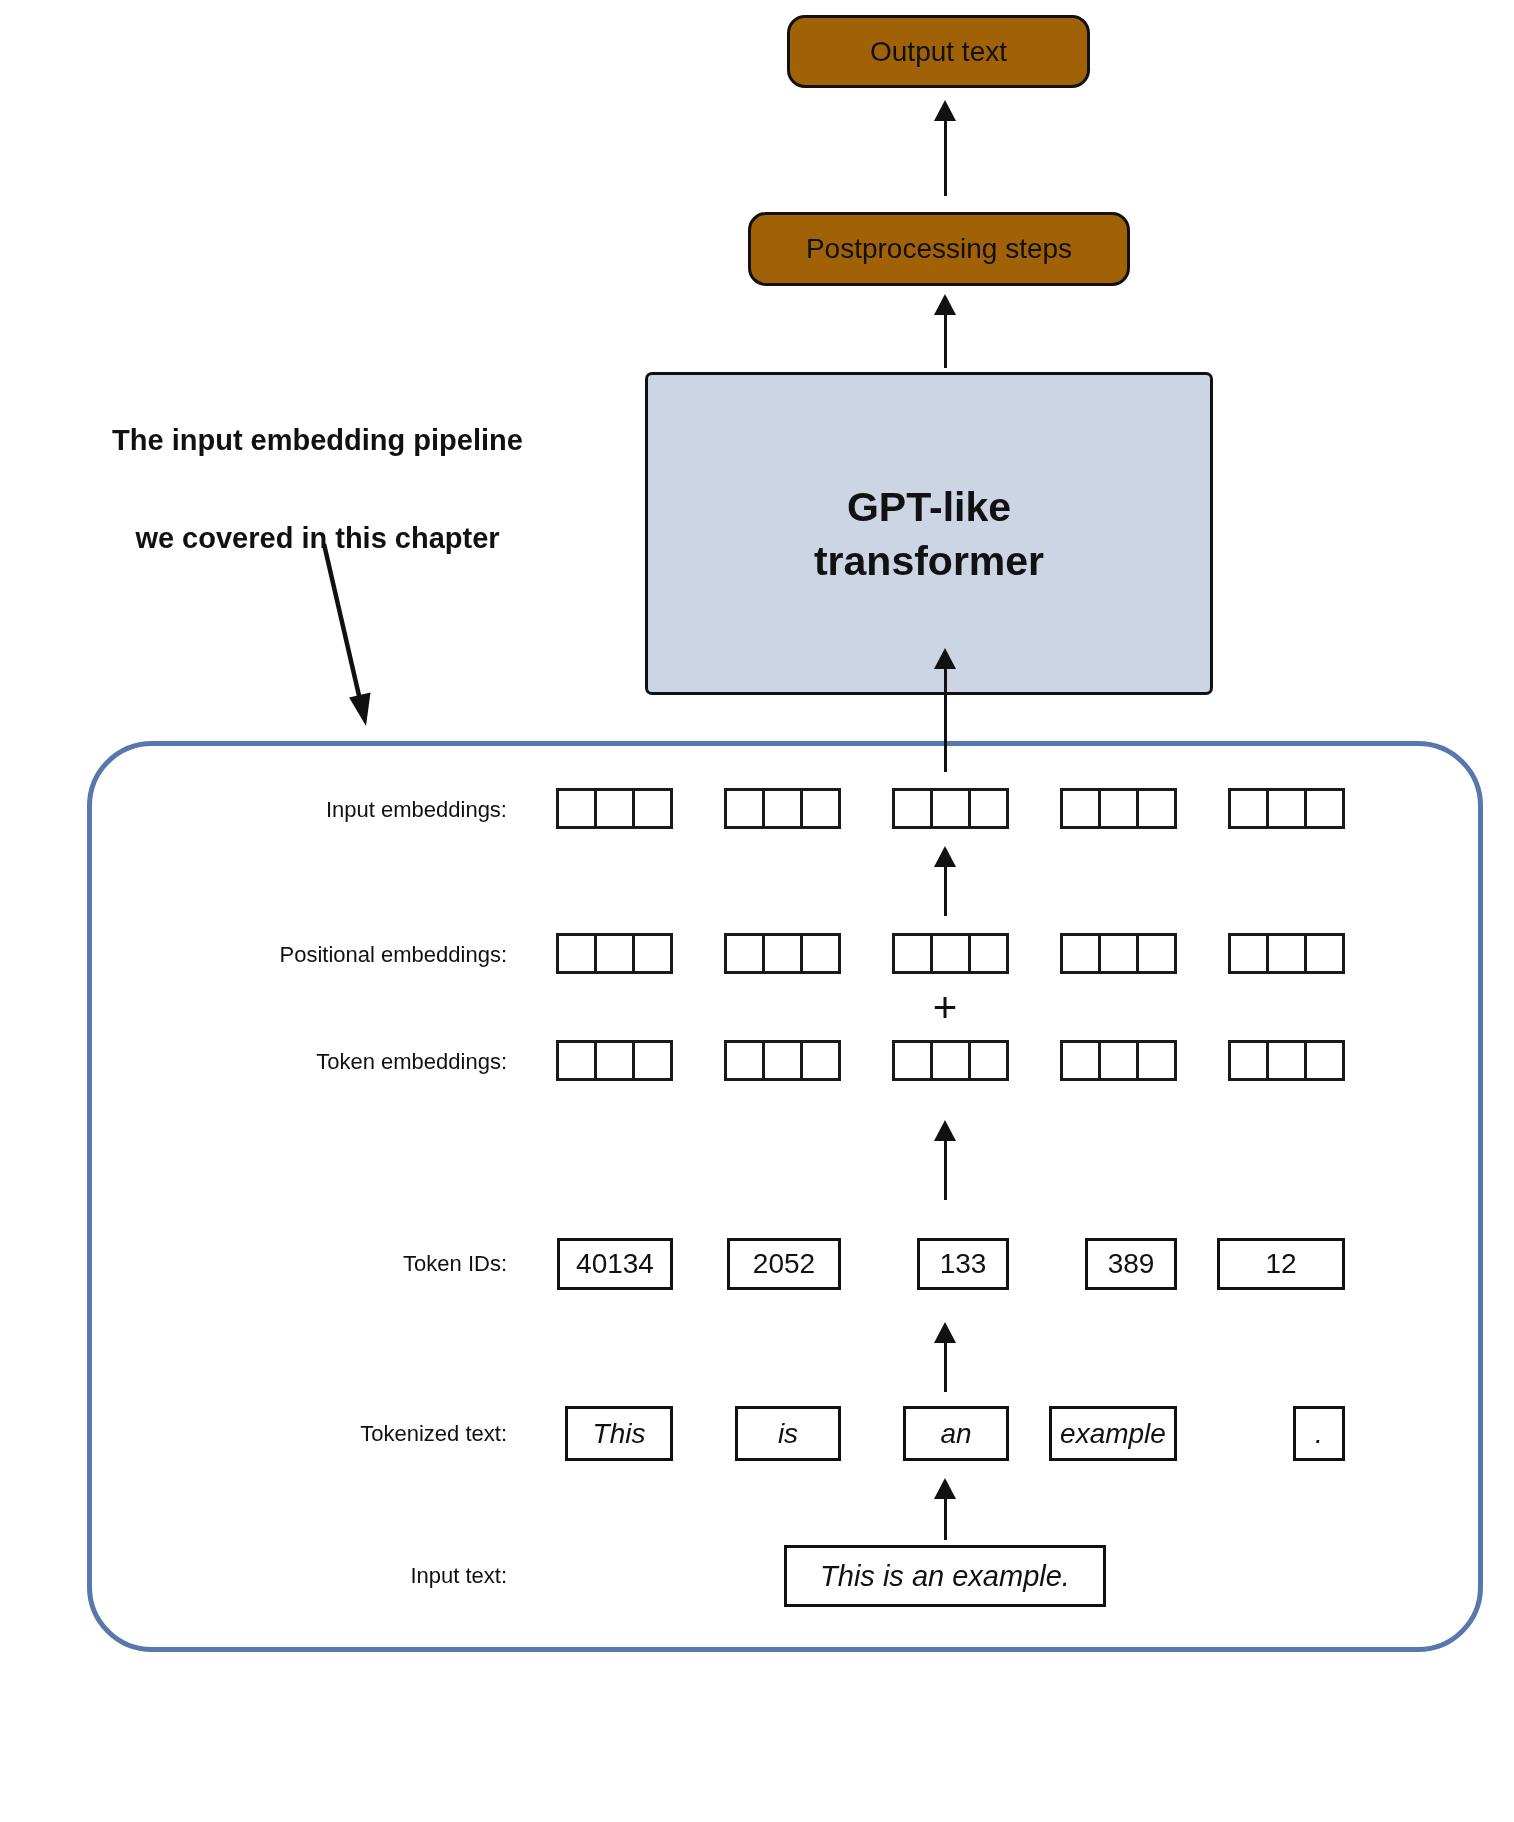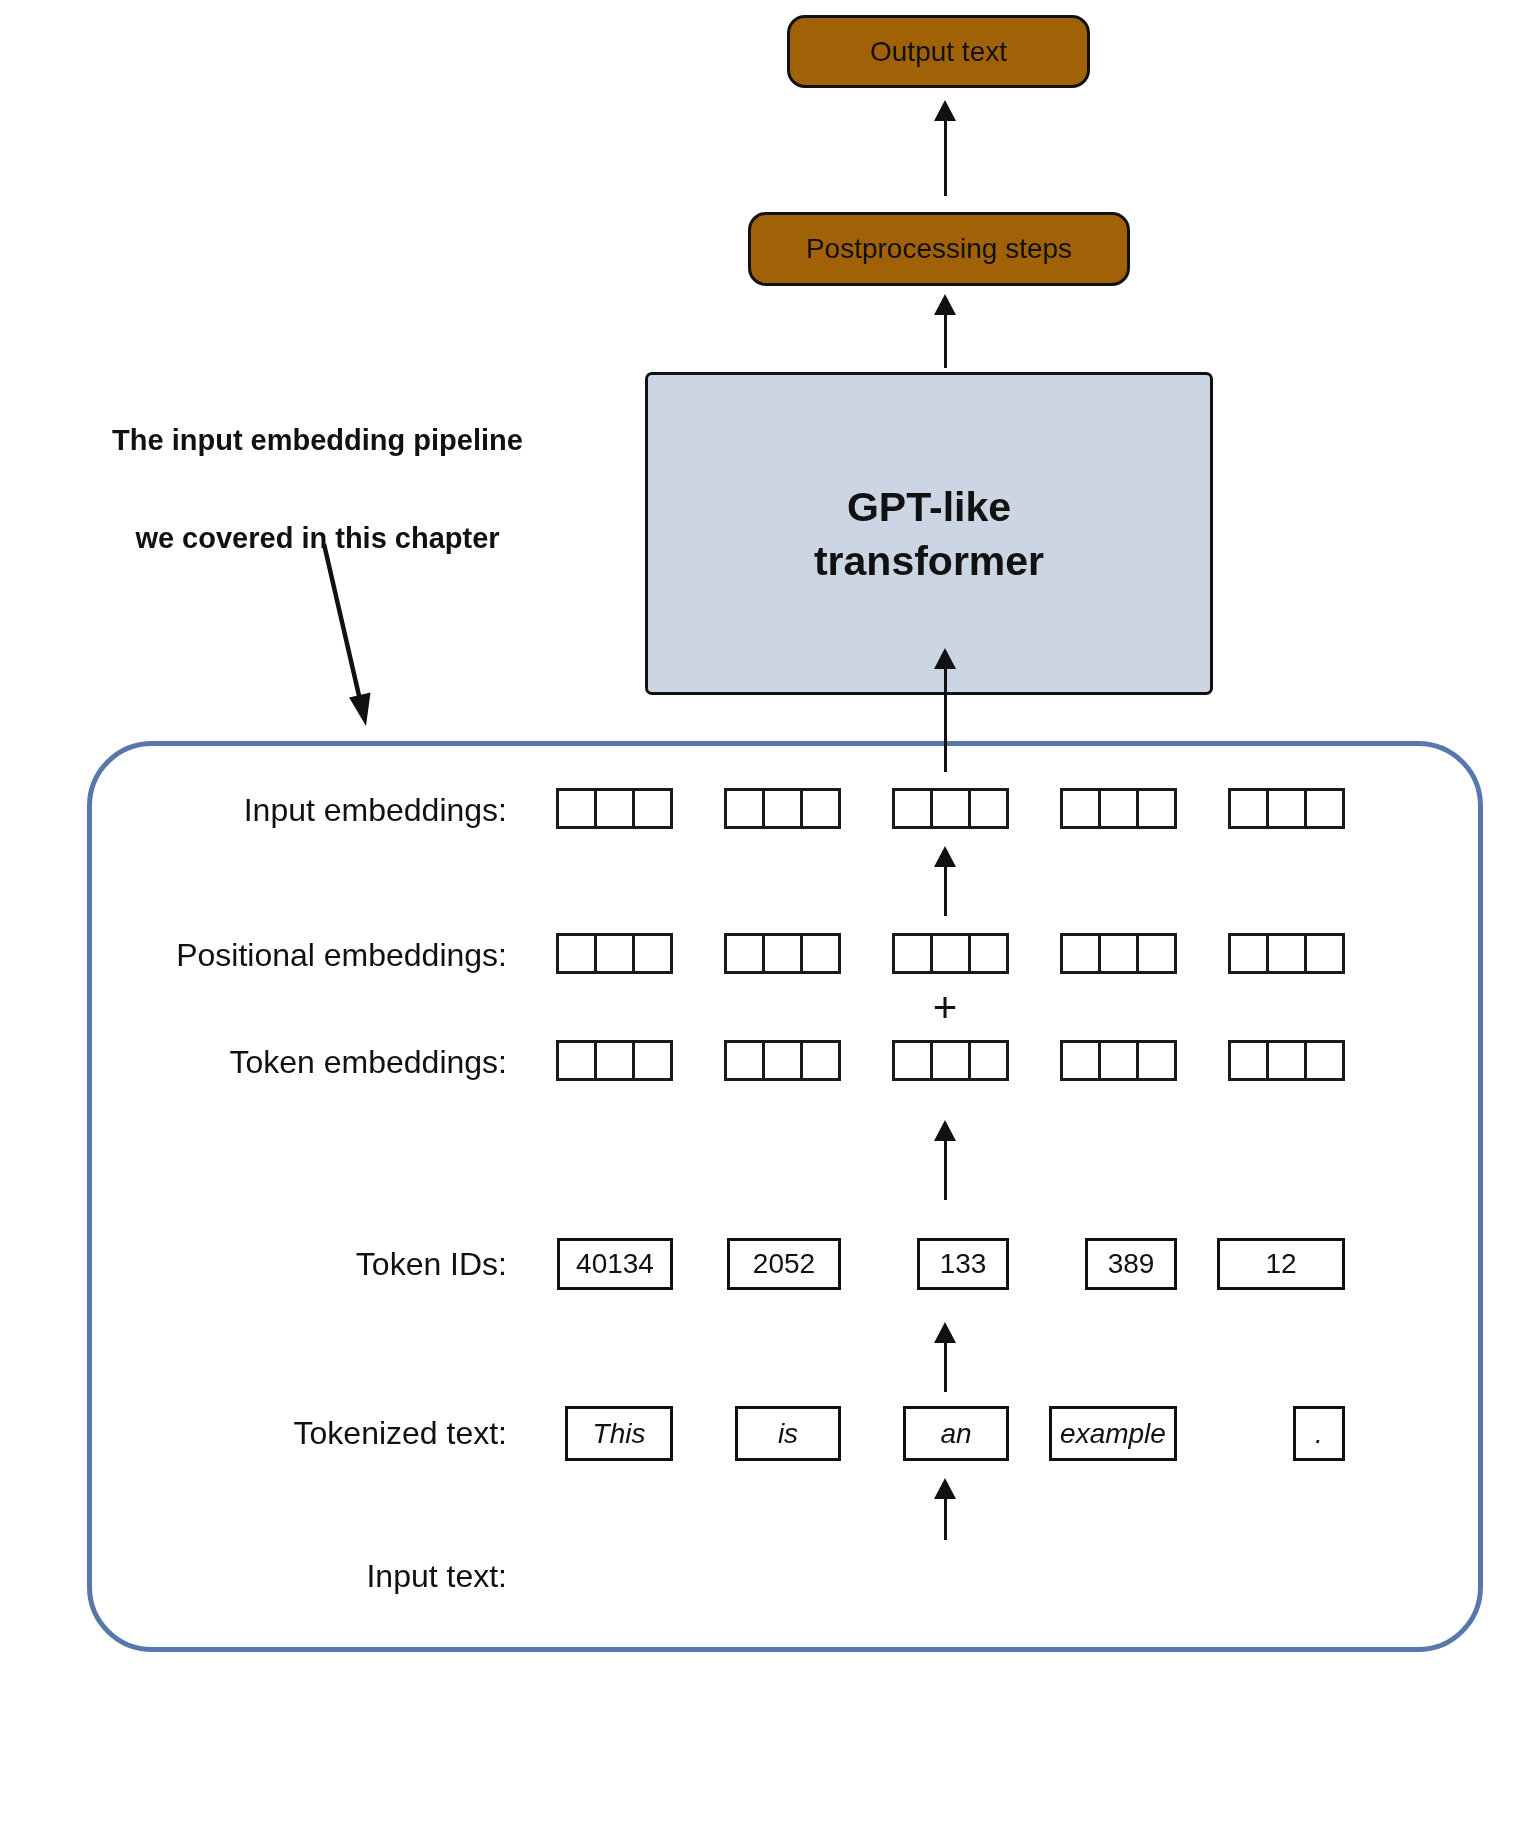--- a/index.html
+++ b/index.html
@@ -36,21 +36,21 @@
     position:absolute;left:87px;top:741px;width:1396px;height:911px;box-sizing:border-box;
     border:5px solid #5878ab;border-radius:65px;background:transparent;z-index:1;
   }
   
   .annot{position:absolute;left:95px;width:445px;text-align:center;font-weight:700;font-size:29px;color:#111111;}
   .annot1{top:424px;}
   .annot2{top:482px;margin-top:40px;}
   .annot-arrow{position:absolute;left:300px;top:540px;z-index:3;}
   
   .row{position:absolute;left:0;width:1514px;z-index:4;}
-  .rlabel{position:absolute;left:87px;width:420px;text-align:right;font-size:32px;color:#111111;white-space:nowrap;}
+  .rlabel{position:absolute;left:87px;width:420px;text-align:right;font-size:22px;color:#111111;white-space:nowrap;}
   .slots{position:absolute;left:545px;display:flex;gap:40px;}
   .slot{width:128px;display:flex;justify-content:flex-end;align-items:center;}
   .sq{width:41px;height:41px;box-sizing:border-box;border:3px solid #1a1a1a;background:#ffffff;}
   .sq + .sq{margin-left:-3px;}
   .idbox{
     box-sizing:border-box;border:3px solid #111111;height:52px;background:#ffffff;
     display:flex;align-items:center;justify-content:center;font-size:28px;
   }
   .tokbox{
     box-sizing:border-box;border:3px solid #111111;height:55px;background:#ffffff;
@@ -261,15 +261,16 @@
   </div>
 
   <div class="varrow" style="top:1478px;height:62px;">
     <div class="vhead"></div>
     <div class="vshaft"></div>
   </div>
 
   <div class="row" style="top:1545px;">
     <div class="rlabel" style="line-height:62px;">Input text:</div>
   </div>
+  <div class="inputtextbox">This is an example.</div>
 
 
 </div>
 
 </body></html>

